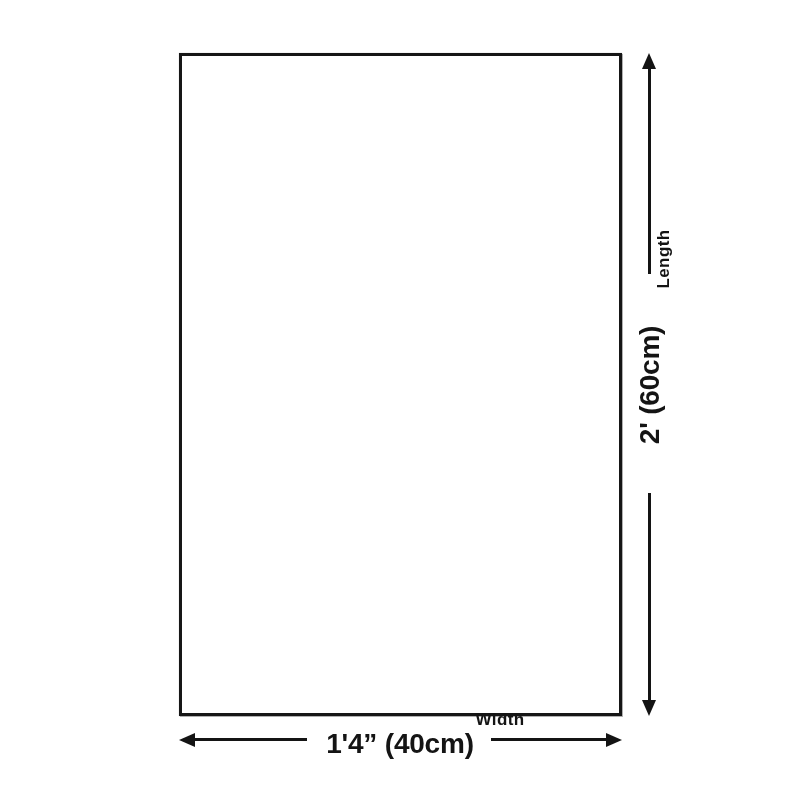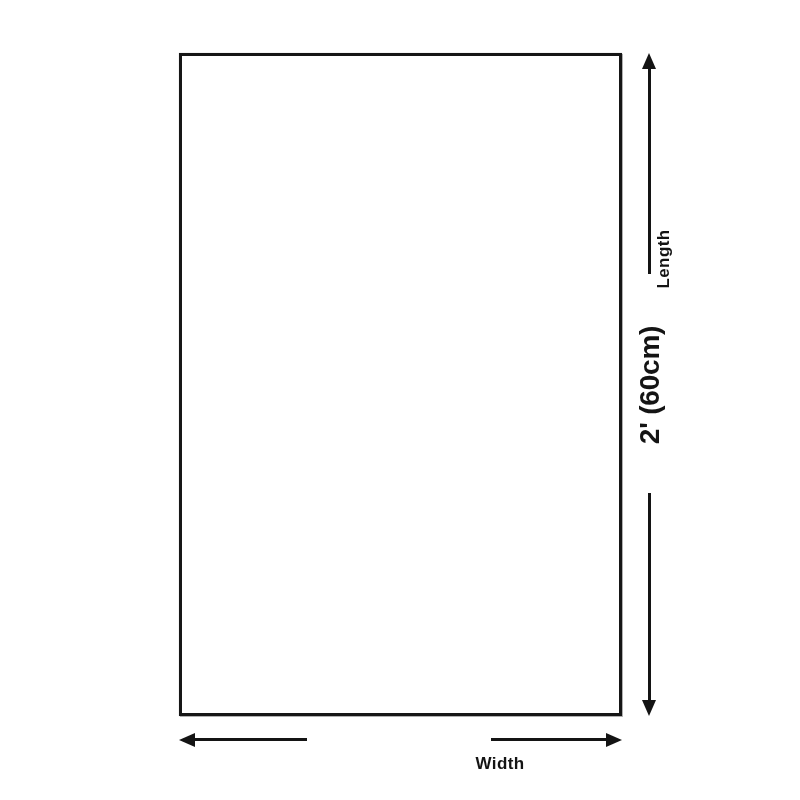--- a/index.html
+++ b/index.html
@@ -79,21 +79,21 @@
   .rot {
     transform: translate(-50%, -50%) rotate(-90deg);
     transform-origin: center center;
   }
   .ctr {
     transform: translate(-50%, -50%);
   }
   .length-label { left: 664px; top: 259px; }
   .length-value { left: 650px; top: 385px; }
   .width-value  { left: 400px; top: 744px; }
-  .width-label  { left: 500px; top: 764px; }
+  .width-label  { left: 500px; top: 720px; }
   .v-top    { left: 648px; top: 66px;  height: 208px; }
   .v-bottom { left: 648px; top: 493px; height: 207px; }
   .h-left   { left: 194px; top: 738px; width: 113px; }
   .h-right  { left: 491px; top: 738px; width: 115px; }
 </style>
 </head>
 <body>
 
 <div class="canvas">
 
@@ -101,17 +101,18 @@
 
   <div class="arrowhead arrow-up"></div>
   <div class="dim-line v-line v-top"></div>
   <div class="label small-label rot length-label">Length</div>
   <div class="label big-label rot length-value">2' (60cm)</div>
   <div class="dim-line v-line v-bottom"></div>
   <div class="arrowhead arrow-down"></div>
 
   <div class="arrowhead arrow-left"></div>
   <div class="dim-line h-line h-left"></div>
+  <div class="label big-label ctr width-value">1'4” (40cm)</div>
   <div class="dim-line h-line h-right"></div>
   <div class="arrowhead arrow-right"></div>
   <div class="label small-label ctr width-label">Width</div>
 
 </div>
 
 </body></html>

